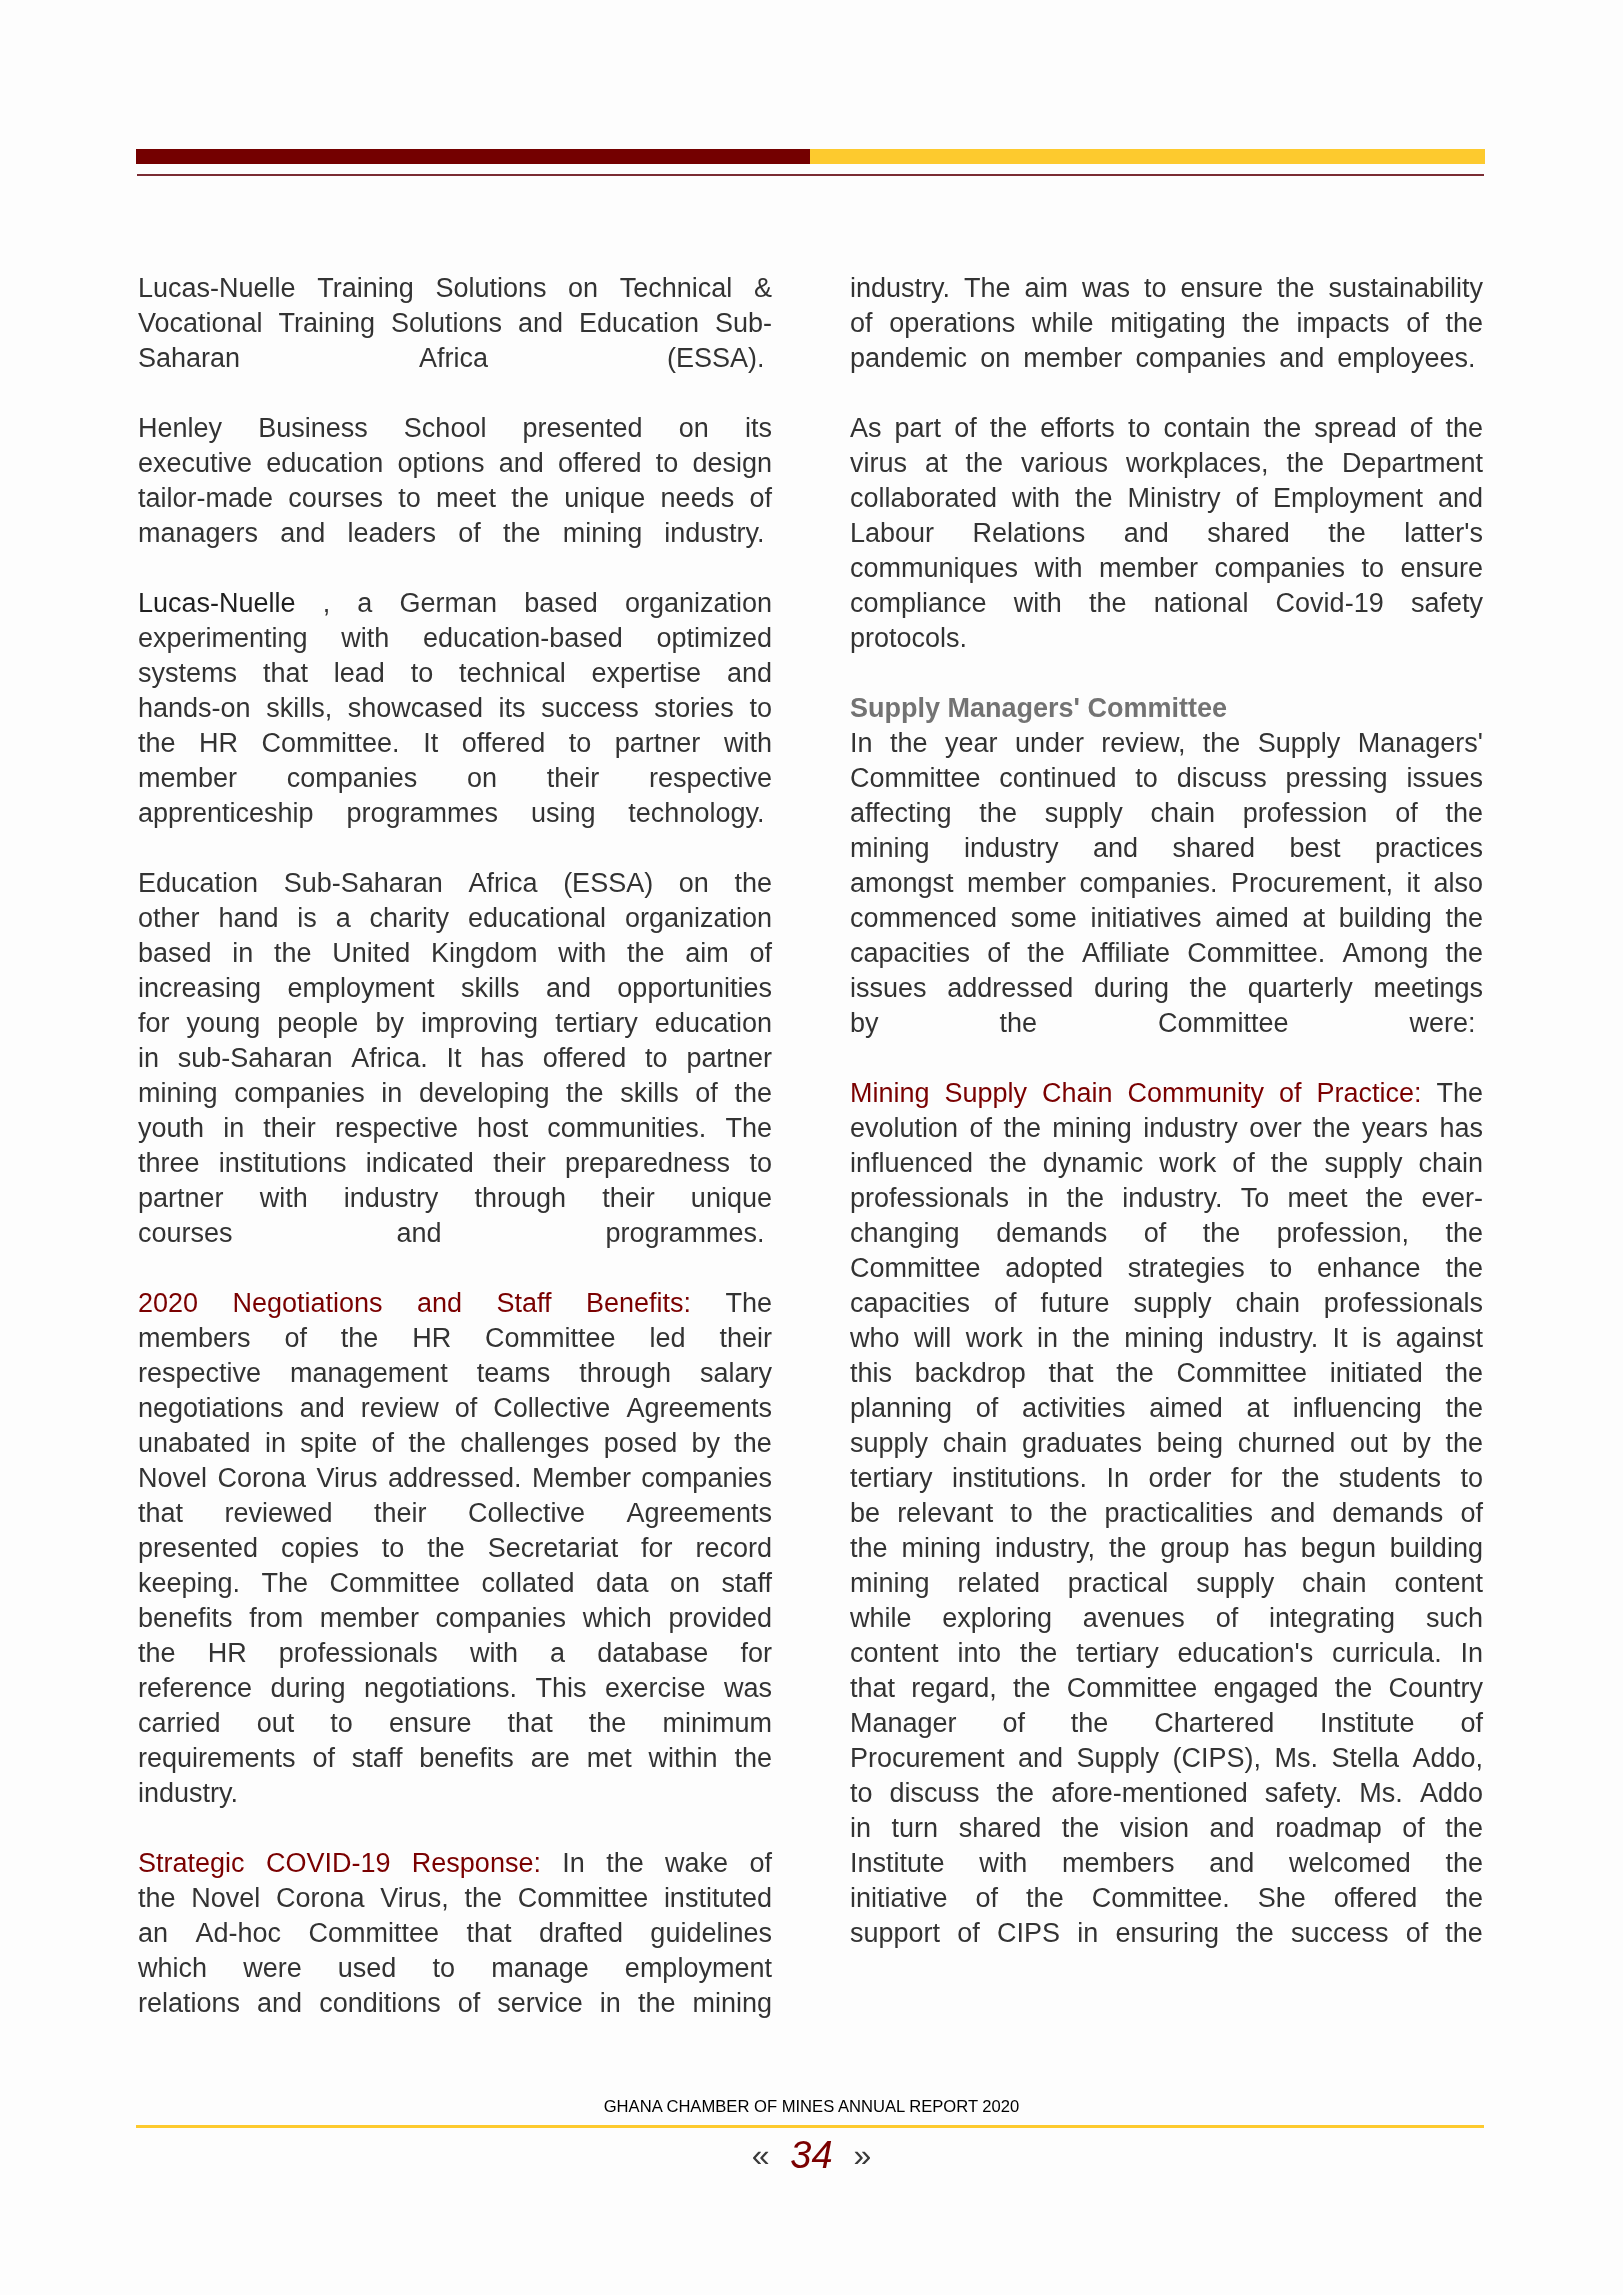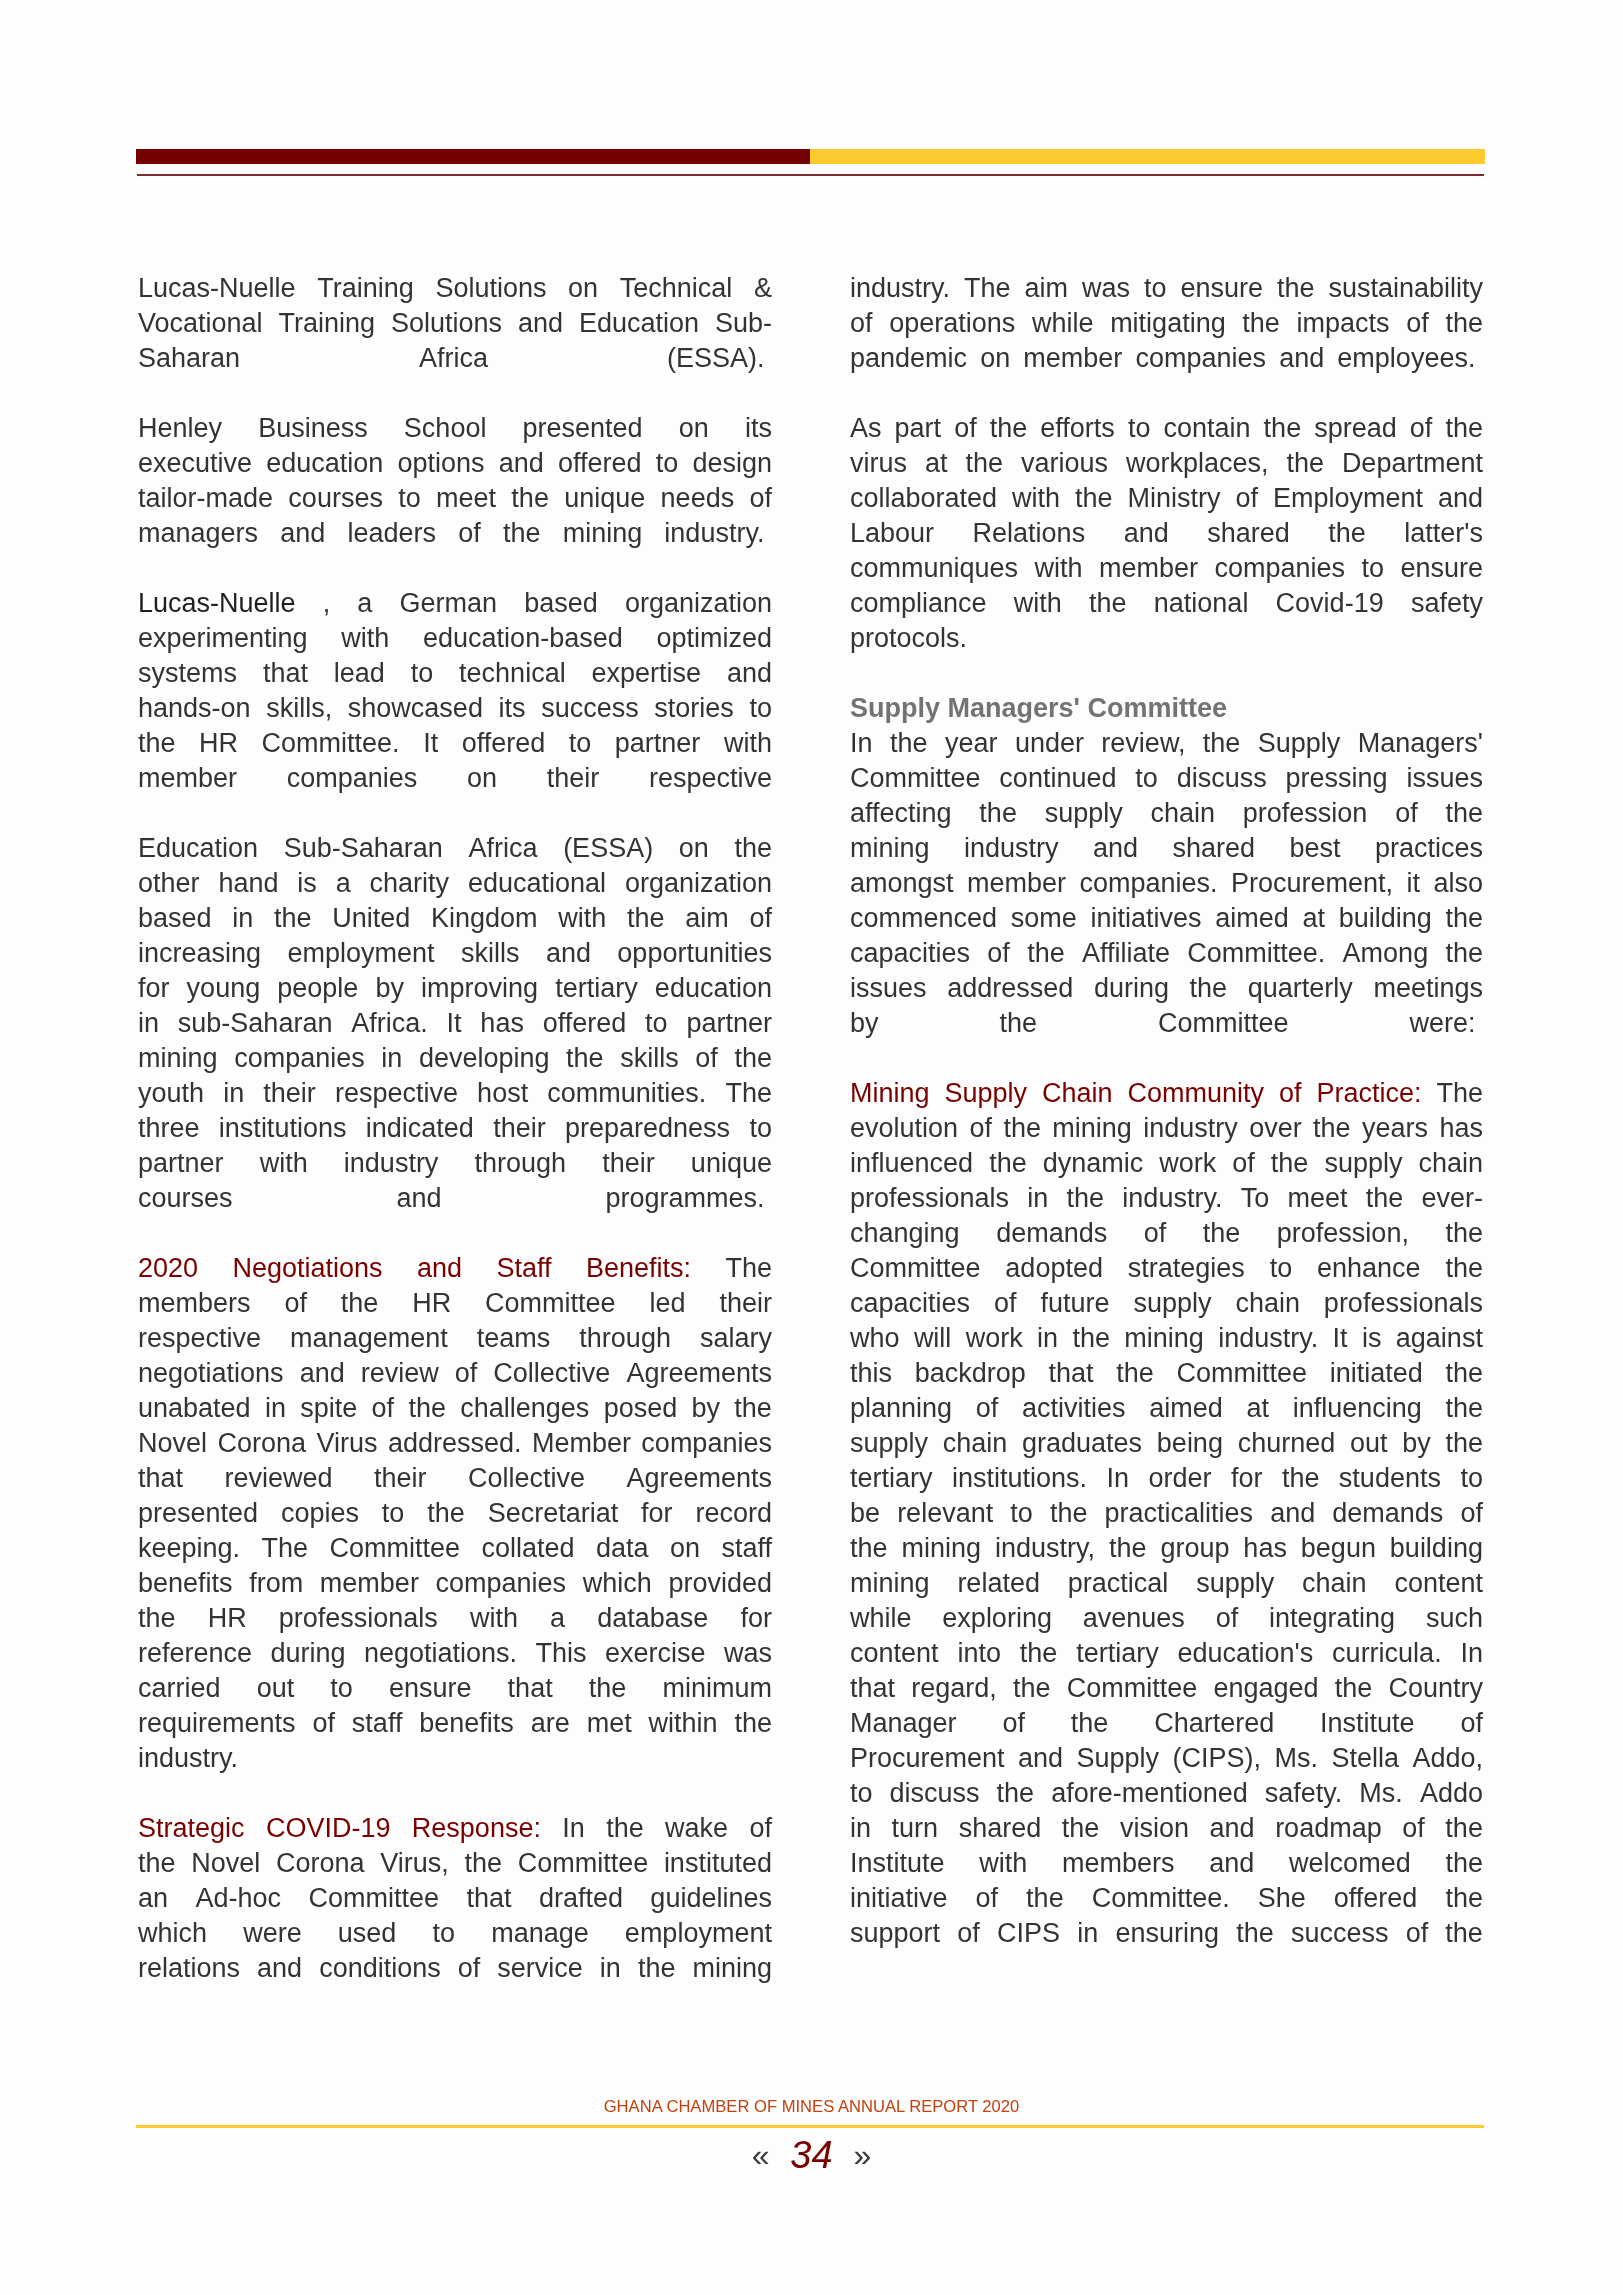--- a/index.html
+++ b/index.html
@@ -26,21 +26,21 @@
   .line.last { justify-content: space-between; }
   .line.last .w { margin-right: 0.28em; }
   .line .w { display: inline-block; }
   .blank { height: 35px; }
   .accent { color: #7a0000; }
   .heading { color: #737373; font-weight: bold; font-size: 27px; }
   .name-strong { color: #1f1f1f; }
 
   .footer-title {
     position: absolute; left: 0; width: 1623px; top: 2097px; text-align: center;
-    font-size: 16.6px; color: #c2410c; letter-spacing: 0px;
+    font-size: 16.6px; color: #000000; letter-spacing: 0px;
   }
   .footer-rule { position: absolute; left: 136px; top: 2125px; width: 1348px; height: 3.2px; background: #fdca2e; }
   .pager { position: absolute; left: 0; width: 1623px; top: 2134px; text-align: center; }
   .pager span { display: inline-block; vertical-align: middle; }
   .pager .chev { font-size: 32px; color: #3a3a3a; padding: 0 17.4px; }
   .pager .num { font-size: 38px; color: #7a0000; font-style: italic; }
 </style>
 </head>
 <body>
 
@@ -155,20 +155,26 @@
         <span class="w">partner</span>
         <span class="w">with</span>
       </div>
       <div class="line">
         <span class="w">member</span>
         <span class="w">companies</span>
         <span class="w">on</span>
         <span class="w">their</span>
         <span class="w">respective</span>
       </div>
+      <div class="line last">
+        <span class="w">apprenticeship</span>
+        <span class="w">programmes</span>
+        <span class="w">using</span>
+        <span class="w">technology.</span>
+      </div>
     </div>
     <div class="blank"></div>
     <div>
       <div class="line">
         <span class="w">Education</span>
         <span class="w">Sub-Saharan</span>
         <span class="w">Africa</span>
         <span class="w">(ESSA)</span>
         <span class="w">on</span>
         <span class="w">the</span>

